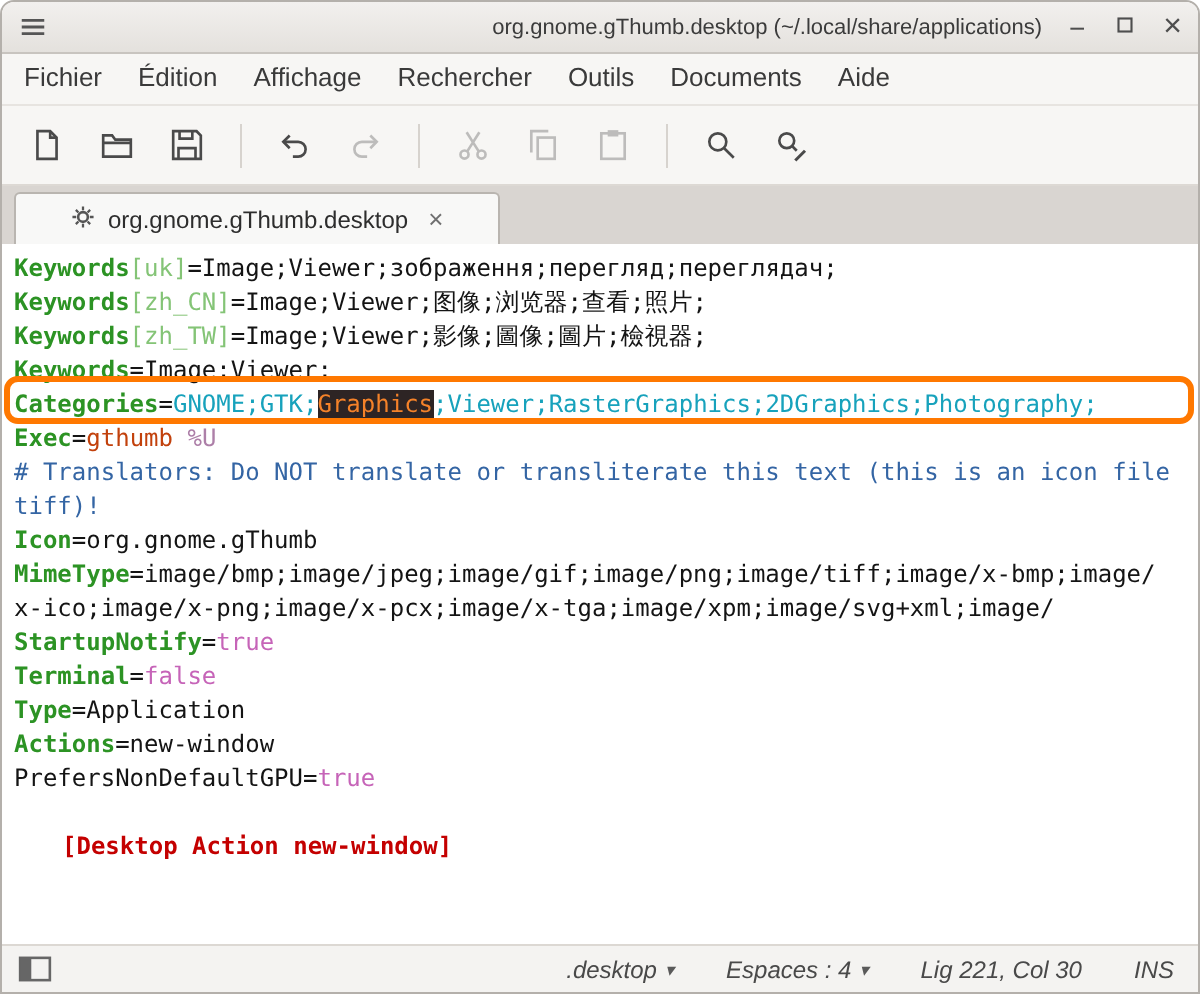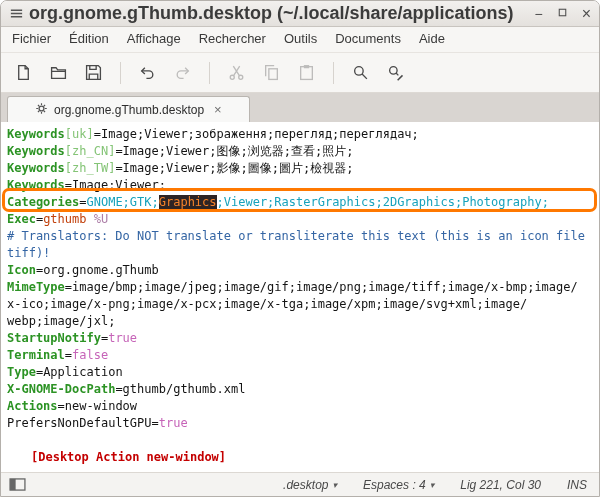--- a/index.html
+++ b/index.html
@@ -9,21 +9,21 @@
     font-family:"Liberation Sans",sans-serif;background:#fff;
     border-radius:7px 7px 0 0;overflow:hidden;border:1px solid #b4b0ab;
   }
   
   .titlebar{
     height:26px;flex:0 0 26px;display:flex;align-items:center;
     background:linear-gradient(#f2f0ee,#e4e1dd);border-bottom:1px solid #c8c4bf;
     padding:0 8px;
   }
   .titlebar .appicon{width:20px;display:flex;align-items:center;}
-  .titlebar .title{flex:1;text-align:left;font-size:18px;font-weight:bold;color:#3b3b3b;
+  .titlebar .title{flex:1;text-align:right;font-size:11px;font-weight:normal;color:#3b3b3b;
     white-space:nowrap;overflow:hidden;}
   .win-controls{display:flex;align-items:center;gap:13px;width:70px;justify-content:flex-end;
     color:#4e4e4e;font-size:14px;}
   .win-controls span{line-height:1;cursor:default;}
   
   .menubar{height:26px;flex:0 0 26px;display:flex;align-items:flex-start;background:#f7f6f4;
     border-bottom:1px solid #e7e4e0;padding:0 2px;font-size:13px;color:#3a3a3a;}
   .menu-item{padding:4px 9px;}
   
   .toolbar{height:40px;flex:0 0 40px;display:flex;align-items:center;background:#f7f6f4;
@@ -183,25 +183,23 @@
         <div class="line"><span class="tok-key">Keywords</span><span class="tok-loc">[zh_CN]</span><span class="tok-val">=Image;Viewer;图像;浏览器;查看;照片;</span></div>
         <div class="line"><span class="tok-key">Keywords</span><span class="tok-loc">[zh_TW]</span><span class="tok-val">=Image;Viewer;影像;圖像;圖片;檢視器;</span></div>
         <div class="line"><span class="tok-key">Keywords</span><span class="tok-val">=Image;Viewer;</span></div>
         <div class="line"><span class="tok-key">Categories</span><span class="tok-val">=</span><span class="tok-cat">GNOME;GTK;</span><span class="tok-match">Graphics</span><span class="tok-cat">;Viewer;RasterGraphics;2DGraphics;Photography;</span></div>
         <div class="line"><span class="tok-key">Exec</span><span class="tok-val">=</span><span class="tok-exec">gthumb </span><span class="tok-field">%U</span></div>
         <div class="line"><span class="tok-comment"># Translators: Do NOT translate or transliterate this text (this is an icon file</span></div>
         <div class="line"><span class="tok-comment">tiff)!</span></div>
         <div class="line"><span class="tok-key">Icon</span><span class="tok-val">=org.gnome.gThumb</span></div>
         <div class="line"><span class="tok-key">MimeType</span><span class="tok-val">=image/bmp;image/jpeg;image/gif;image/png;image/tiff;image/x-bmp;image/</span></div>
         <div class="line"><span class="tok-val">x-ico;image/x-png;image/x-pcx;image/x-tga;image/xpm;image/svg+xml;image/</span></div>
-        <div class="line"><span class="tok-val">webp;image/jxl;</span></div>
         <div class="line"><span class="tok-key">StartupNotify</span><span class="tok-val">=</span><span class="tok-bool">true</span></div>
         <div class="line"><span class="tok-key">Terminal</span><span class="tok-val">=</span><span class="tok-bool">false</span></div>
         <div class="line"><span class="tok-key">Type</span><span class="tok-val">=Application</span></div>
-        <div class="line"><span class="tok-key">X-GNOME-DocPath</span><span class="tok-val">=gthumb/gthumb.xml</span></div>
         <div class="line"><span class="tok-key">Actions</span><span class="tok-val">=new-window</span></div>
         <div class="line"><span class="tok-val">PrefersNonDefaultGPU=</span><span class="tok-bool">true</span></div>
         <div class="line">&nbsp;</div>
         <div class="line"><span class="tok-section">[Desktop Action new-window]</span></div>
       </div>
     <div class="annotation"></div>
   </div>
 
   <div class="statusbar">
     <span style="display:flex;align-items:center;">

